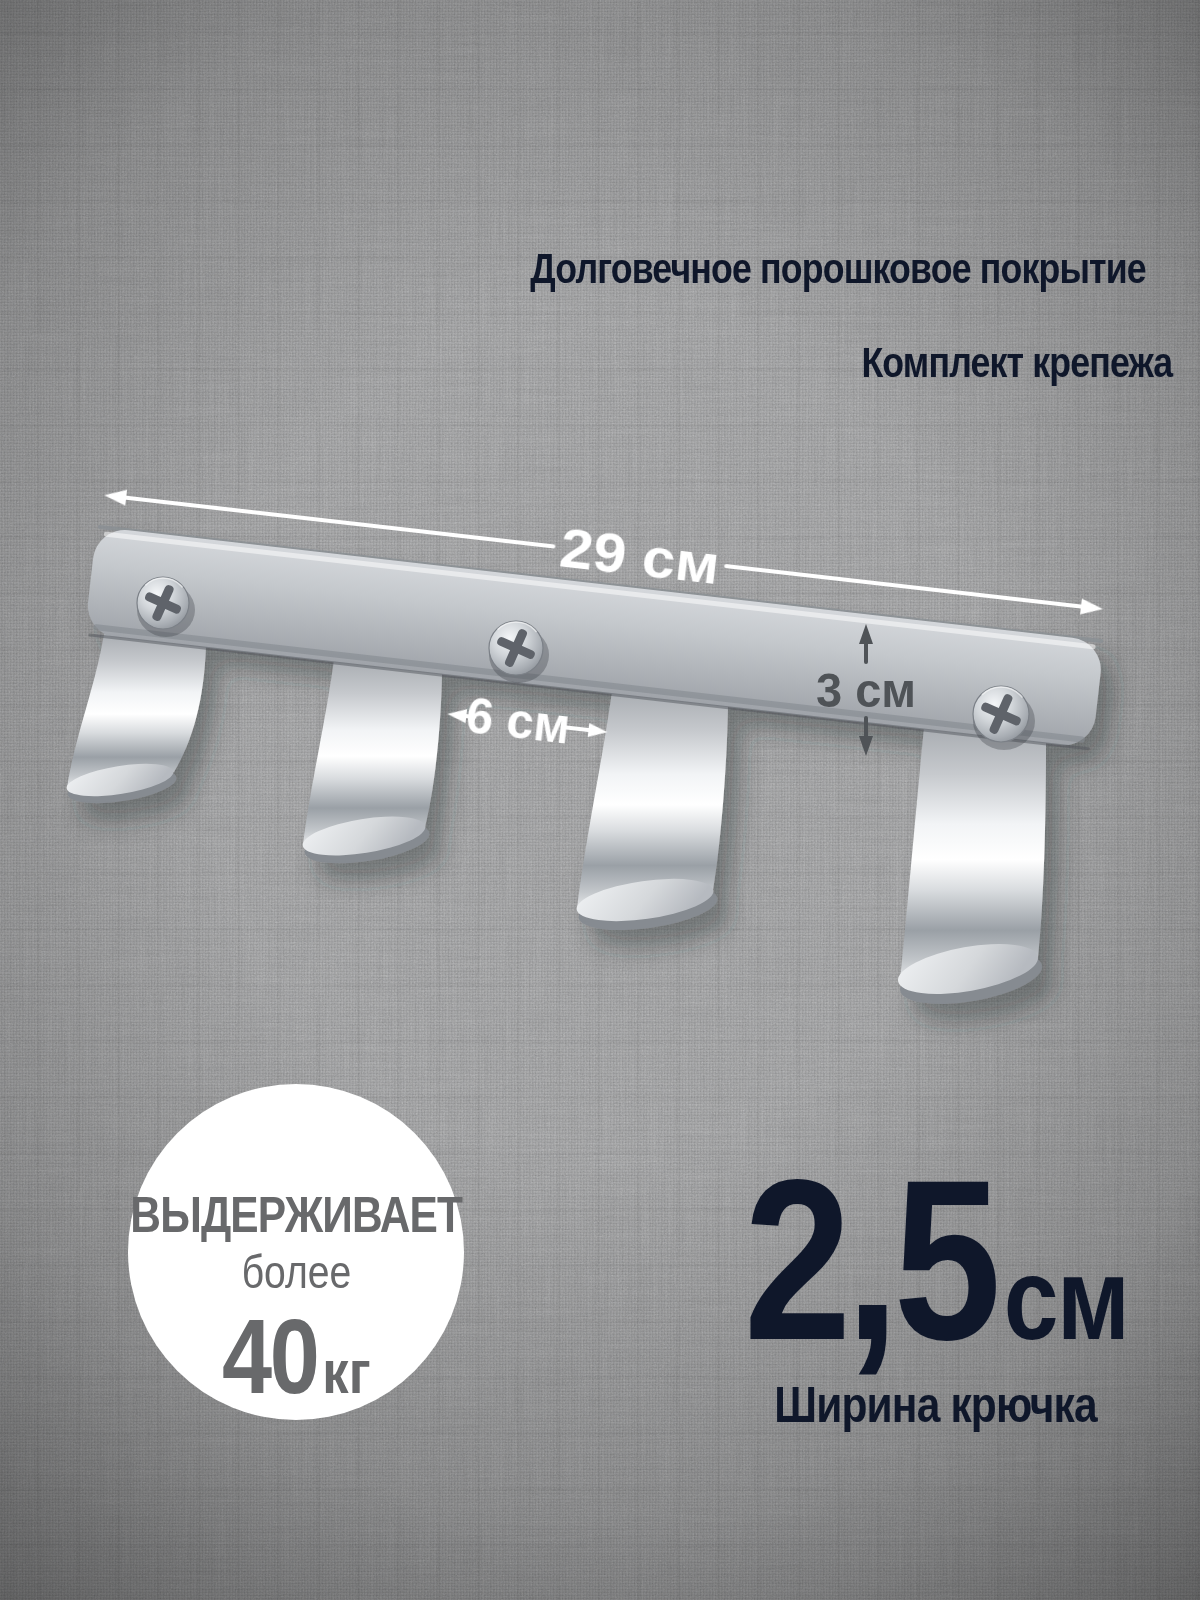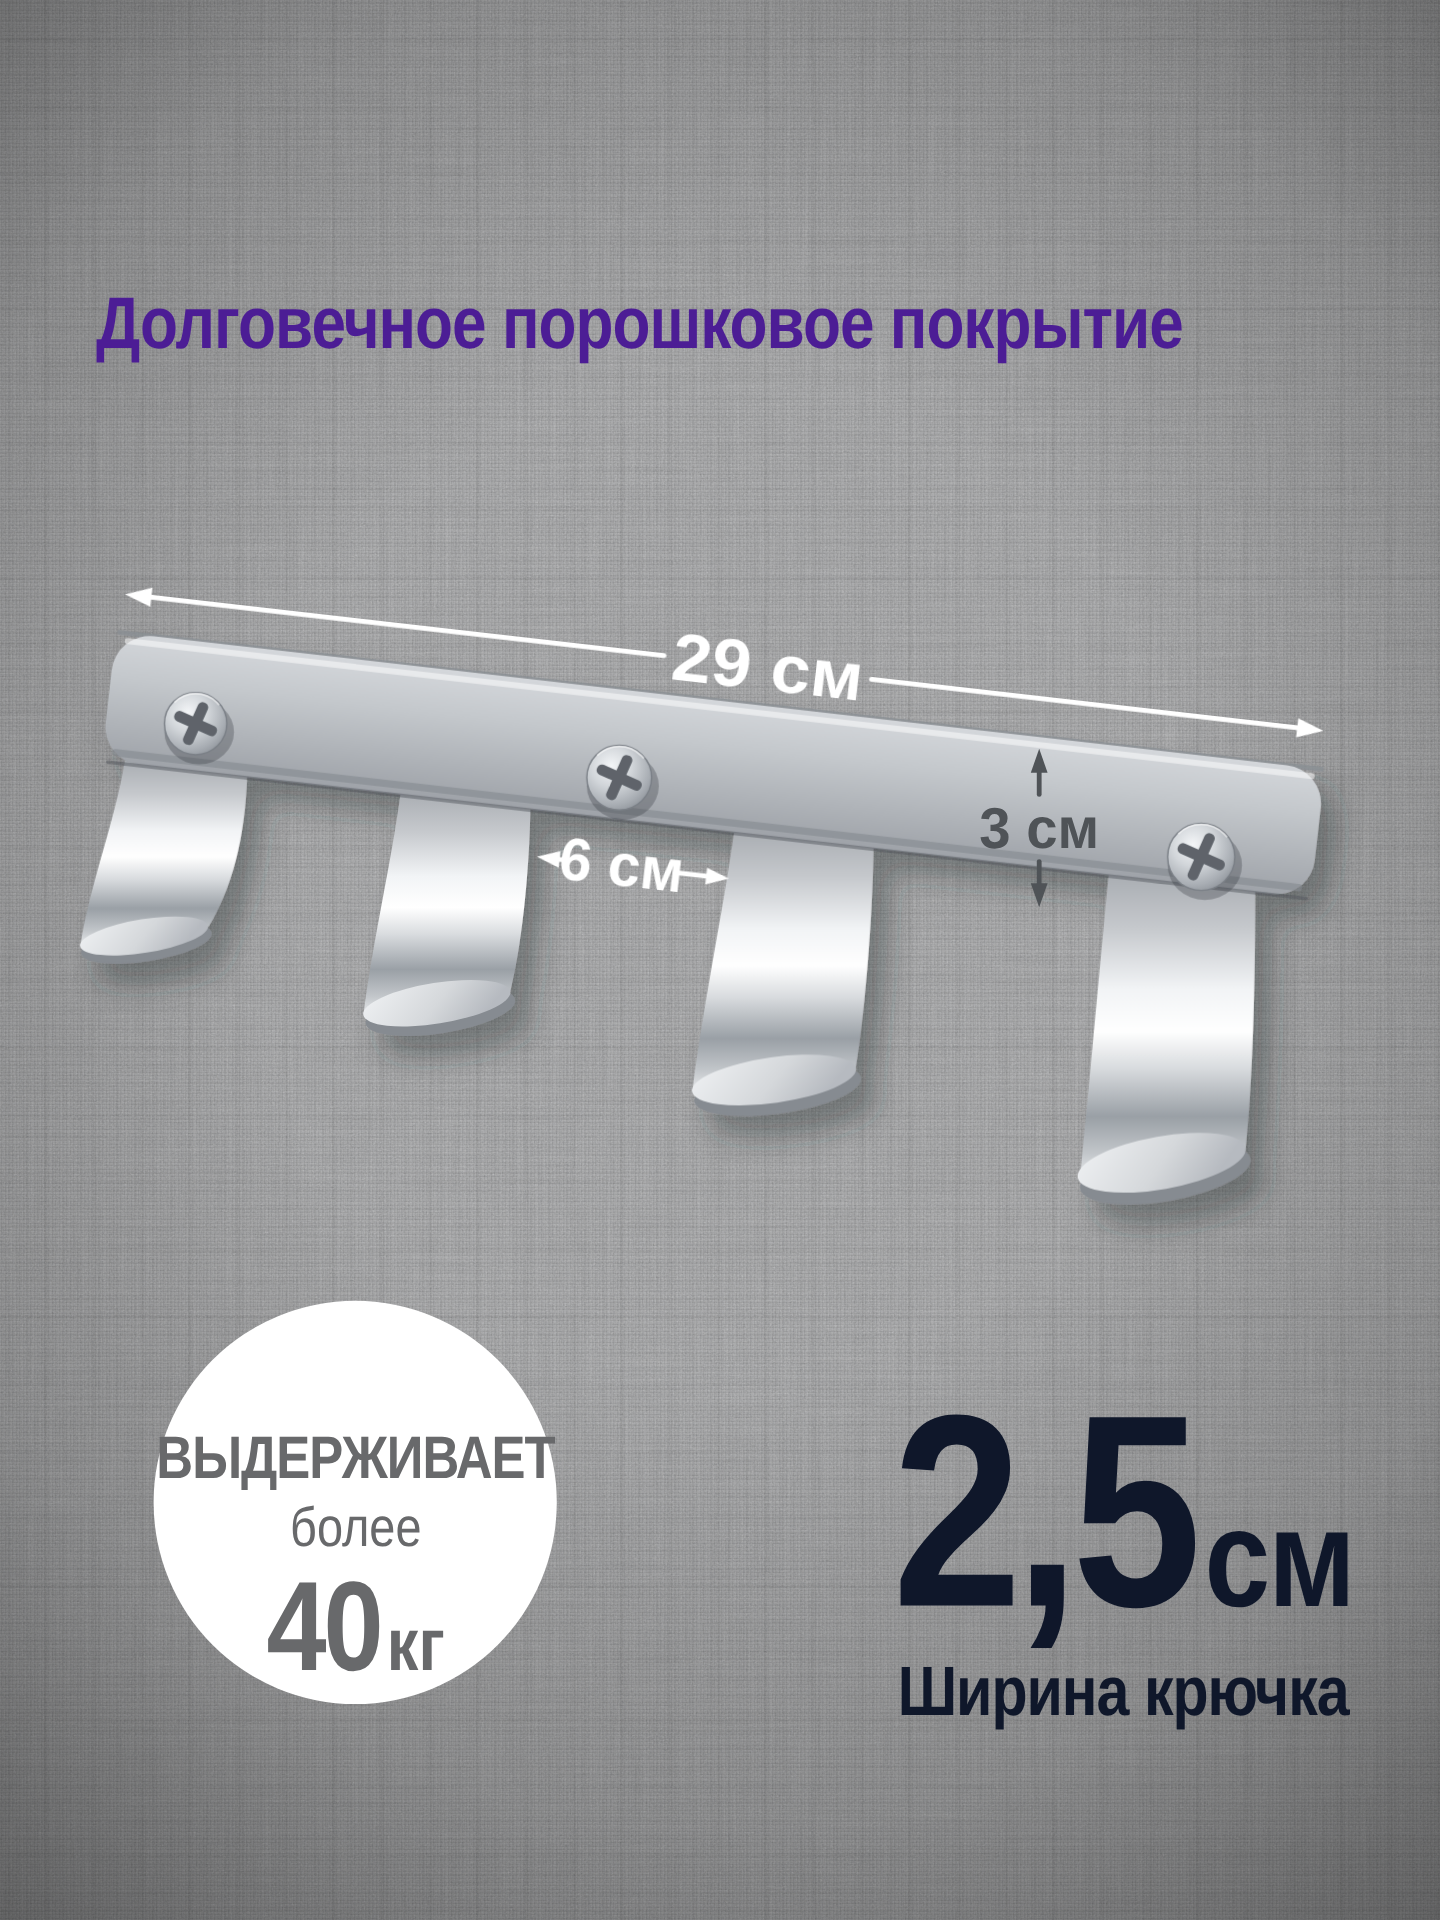--- a/index.html
+++ b/index.html
@@ -19,22 +19,22 @@
   }
   .noise, .product { position:absolute; left:0; top:0; }
   .vignette {
     position:absolute; inset:0; pointer-events:none;
     background: radial-gradient(ellipse 85% 70% at 50% 46%,
                 rgba(0,0,0,0) 38%, rgba(0,0,0,0.16) 70%, rgba(0,0,0,0.44) 100%);
   }
   .cond { display:inline-block; transform:scaleX(0.85); transform-origin:center; white-space:nowrap; }
   
   .title {
-    position:absolute; left:0; right:0; top:222px; text-align:left;
-    color:#4c1d95; font-weight:bold; font-size:61px; line-height:94px; letter-spacing:-1px;
+    position:absolute; left:0; right:0; top:222px; text-align:right;
+    color:#0f172a; font-weight:bold; font-size:42px; line-height:94px; letter-spacing:-1px;
   }
   
   .badge {
     position:absolute; left:128px; top:1084px; width:336px; height:336px;
     background:#ffffff; border-radius:50%;
     display:flex; flex-direction:column; align-items:center; justify-content:flex-start;
     padding-top:104px; box-sizing:border-box;
     color:#68696b; text-align:center;
   }
   .badge .l1 { font-size:50px; font-weight:bold; line-height:54px; letter-spacing:-1px; }
@@ -43,21 +43,21 @@
   .badge .l3 .num  { font-size:106px; font-weight:bold; letter-spacing:-3px; }
   .badge .l3 .unit { font-size:62px;  font-weight:bold; margin-left:6px; }
   
   .hookwidth {
     position:absolute; left:936px; top:1146px; transform:translateX(-50%);
     color:#0f172a; text-align:center;
   }
   .hookwidth .big   { line-height:1; }
   .hookwidth .value { font-size:228px; font-weight:bold; letter-spacing:-7px; }
   .hookwidth .unit  { font-size:116px; font-weight:bold; margin-left:10px; letter-spacing:-2px; }
-  .hookwidth .caption { font-size:58px; font-weight:bold; line-height:1.1; margin-top:4px; letter-spacing:-1px; }
+  .hookwidth .caption { font-size:50px; font-weight:bold; line-height:1.1; margin-top:4px; letter-spacing:-1px; }
 </style>
 </head>
 <body>
 
 <div class="canvas">
 
   <div class="fabric"></div>
 
   <svg class="noise" width="1200" height="1600">
     <defs>
@@ -200,20 +200,21 @@
       <polygon points="447,722 466,715 466,729" fill="#ffffff"></polygon>
       <line x1="464" y1="722" x2="474" y2="722" stroke="#ffffff" stroke-width="4" stroke-linecap="round"></line>
       <text x="518" y="738" text-anchor="middle" font-family="Liberation Sans, DejaVu Sans, sans-serif" font-size="50" font-weight="bold" fill="#ffffff" textLength="104" lengthAdjust="spacingAndGlyphs">6 см</text>
       <line x1="564" y1="722" x2="590" y2="722" stroke="#ffffff" stroke-width="4" stroke-linecap="round"></line>
       <polygon points="608,722 589,715 589,729" fill="#ffffff"></polygon>
     </g>
   </svg>
 
   <div class="title">
     <div><span class="cond">Долговечное порошковое покрытие</span></div>
+    <div><span class="cond">Комплект крепежа</span></div>
   </div>
 
   <div class="badge">
     <div class="l1"><span class="cond">ВЫДЕРЖИВАЕТ</span></div>
     <div class="l2"><span class="cond">более</span></div>
     <div class="l3"><span class="cond"><span class="num">40</span><span class="unit">кг</span></span></div>
   </div>
 
   <div class="hookwidth">
     <div class="big"><span class="cond"><span class="value">2,5</span><span class="unit">см</span></span></div>

